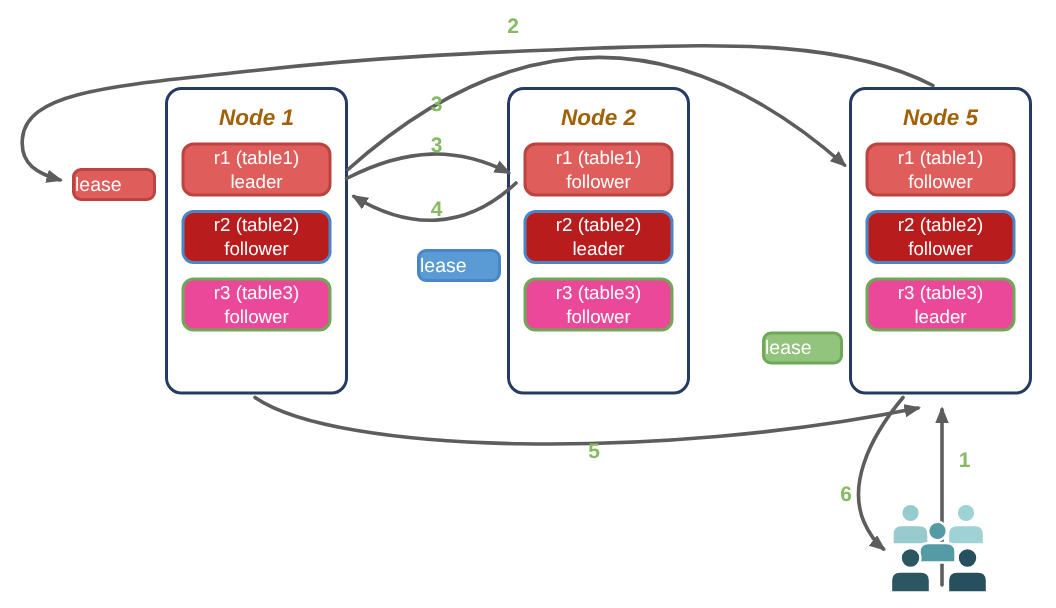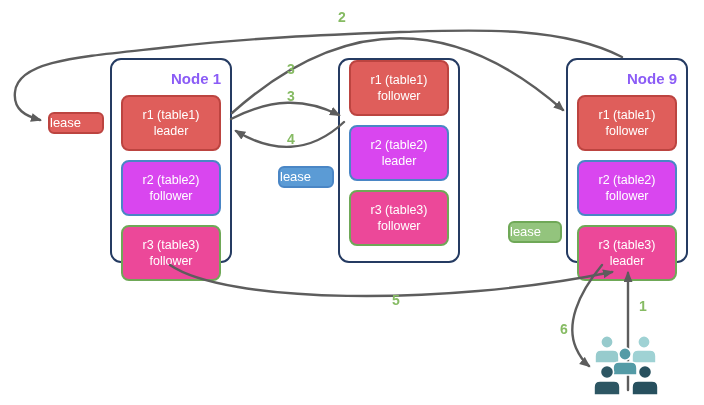--- a/index.html
+++ b/index.html
@@ -6,29 +6,29 @@
   .canvas{
     position:relative;width:704px;height:405px;background:#ffffff;overflow:hidden;
     font-family:"Liberation Sans","DejaVu Sans",sans-serif;
   }
   .node{
     position:absolute;width:122px;height:205px;background:#ffffff;
     border:2px solid #253b62;border-radius:11px;box-sizing:border-box;
     z-index:2;padding:0 9px;
   }
   .node-title{
-    margin:10px 0 8px 0;text-align:right;font-size:15px;font-weight:bold;color:#8b5cf6;
+    margin:10px 0 8px 0;text-align:center;font-size:15px;font-weight:bold;color:#a16207;font-style:italic;
   }
   .replica{
-    height:56px;margin-bottom:9px;border-radius:8px;border:2px solid;box-sizing:border-box;
+    height:36px;margin-bottom:9px;border-radius:8px;border:2px solid;box-sizing:border-box;
     color:#ffffff;font-size:12.5px;line-height:1.28;text-align:center;
     display:flex;flex-direction:column;align-items:center;justify-content:center;
   }
   .replica.red{background:#df5e5b;border-color:#bc4440;}
-  .replica.blue{background:#d946ef;border-color:#4a86c5;justify-content:center;}
+  .replica.blue{background:#b91c1c;border-color:#4a86c5;justify-content:center;}
   .replica.green{background:#ec4899;border-color:#6fa857;}
   .lease{
     position:absolute;height:22px;box-sizing:border-box;border:2px solid;border-radius:6px;
     color:#ffffff;font-size:13px;line-height:18px;text-align:left;z-index:3;
   }
   .lease.red{background:#df5e5b;border-color:#bc4440;width:56px;left:48px;top:112px;}
   .lease.blue{background:#5b9bd5;border-color:#4a86c5;width:56px;left:278px;top:166px;}
   .lease.green{background:#93c47d;border-color:#6fa857;width:54px;left:508px;top:221px;}
   .overlay{position:absolute;left:0;top:0;z-index:5;pointer-events:none;}
   .step{
@@ -51,36 +51,37 @@
       <span>r2 (table2)</span>
       <span>follower</span>
     </div>
     <div class="replica green">
       <span>r3 (table3)</span>
       <span>follower</span>
     </div>
   </div>
 
   <div class="node" style="left:338px;top:58px;">
+    <div class="node-title">Node 2</div>
     <div class="replica red">
       <span>r1 (table1)</span>
       <span>follower</span>
     </div>
     <div class="replica blue">
       <span>r2 (table2)</span>
       <span>leader</span>
     </div>
     <div class="replica green">
       <span>r3 (table3)</span>
       <span>follower</span>
     </div>
   </div>
 
   <div class="node" style="left:566px;top:58px;">
-    <div class="node-title">Node 9</div>
+    <div class="node-title">Node 5</div>
     <div class="replica red">
       <span>r1 (table1)</span>
       <span>follower</span>
     </div>
     <div class="replica blue">
       <span>r2 (table2)</span>
       <span>follower</span>
     </div>
     <div class="replica green">
       <span>r3 (table3)</span>

